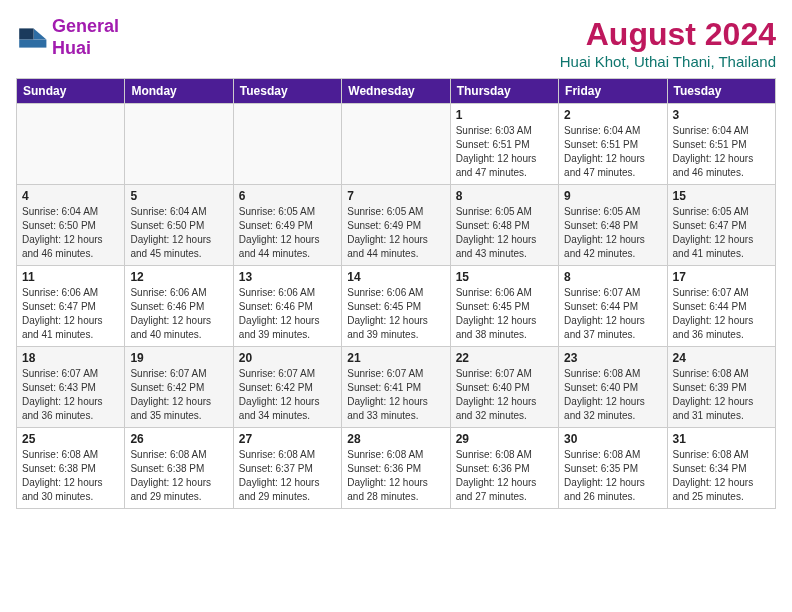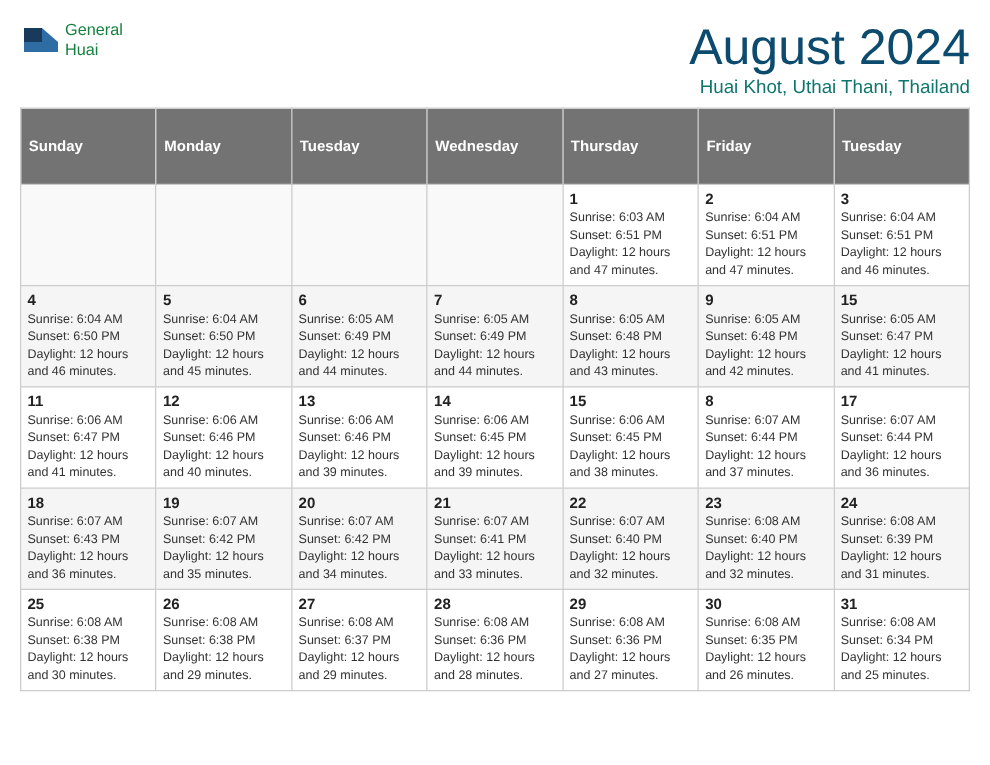--- a/index.html
+++ b/index.html
@@ -15,50 +15,50 @@
       justify-content: space-between;
       align-items: flex-start;
       margin-bottom: 8px;
     }
     .logo {
       display: flex;
       align-items: center;
       gap: 4px;
     }
     .logo-text {
-      font-size: 13px;
-      font-weight: normal;
-      color: #15803d;
+      font-size: 18px;
+      font-weight: bold;
+      color: #a21caf;
       line-height: 1.2;
     }
     .logo-icon {
       width: 32px;
       height: 32px;
     }
     .title-area {
       text-align: right;
     }
     .main-title {
-      font-size: 40px;
-      font-weight: normal;
-      color: #0c4a6e;
+      font-size: 32px;
+      font-weight: bold;
+      color: #be185d;
     }
     .subtitle {
       font-size: 15px;
       color: #0f766e;
     }
     table {
       width: 100%;
       border-collapse: collapse;
       font-size: 10.5px;
     }
     thead tr th {
-      background-color: #737373;
+      background-color: #4c1d95;
       color: #fff;
-      padding: 23px 6px;
+      padding: 5px 6px;
       text-align: left;
       font-size: 12px;
       font-weight: bold;
       border: 1px solid #ccc;
     }
     tbody tr td {
       border: 1px solid #ccc;
       vertical-align: top;
       padding: 4px 5px;
       min-height: 70px;

